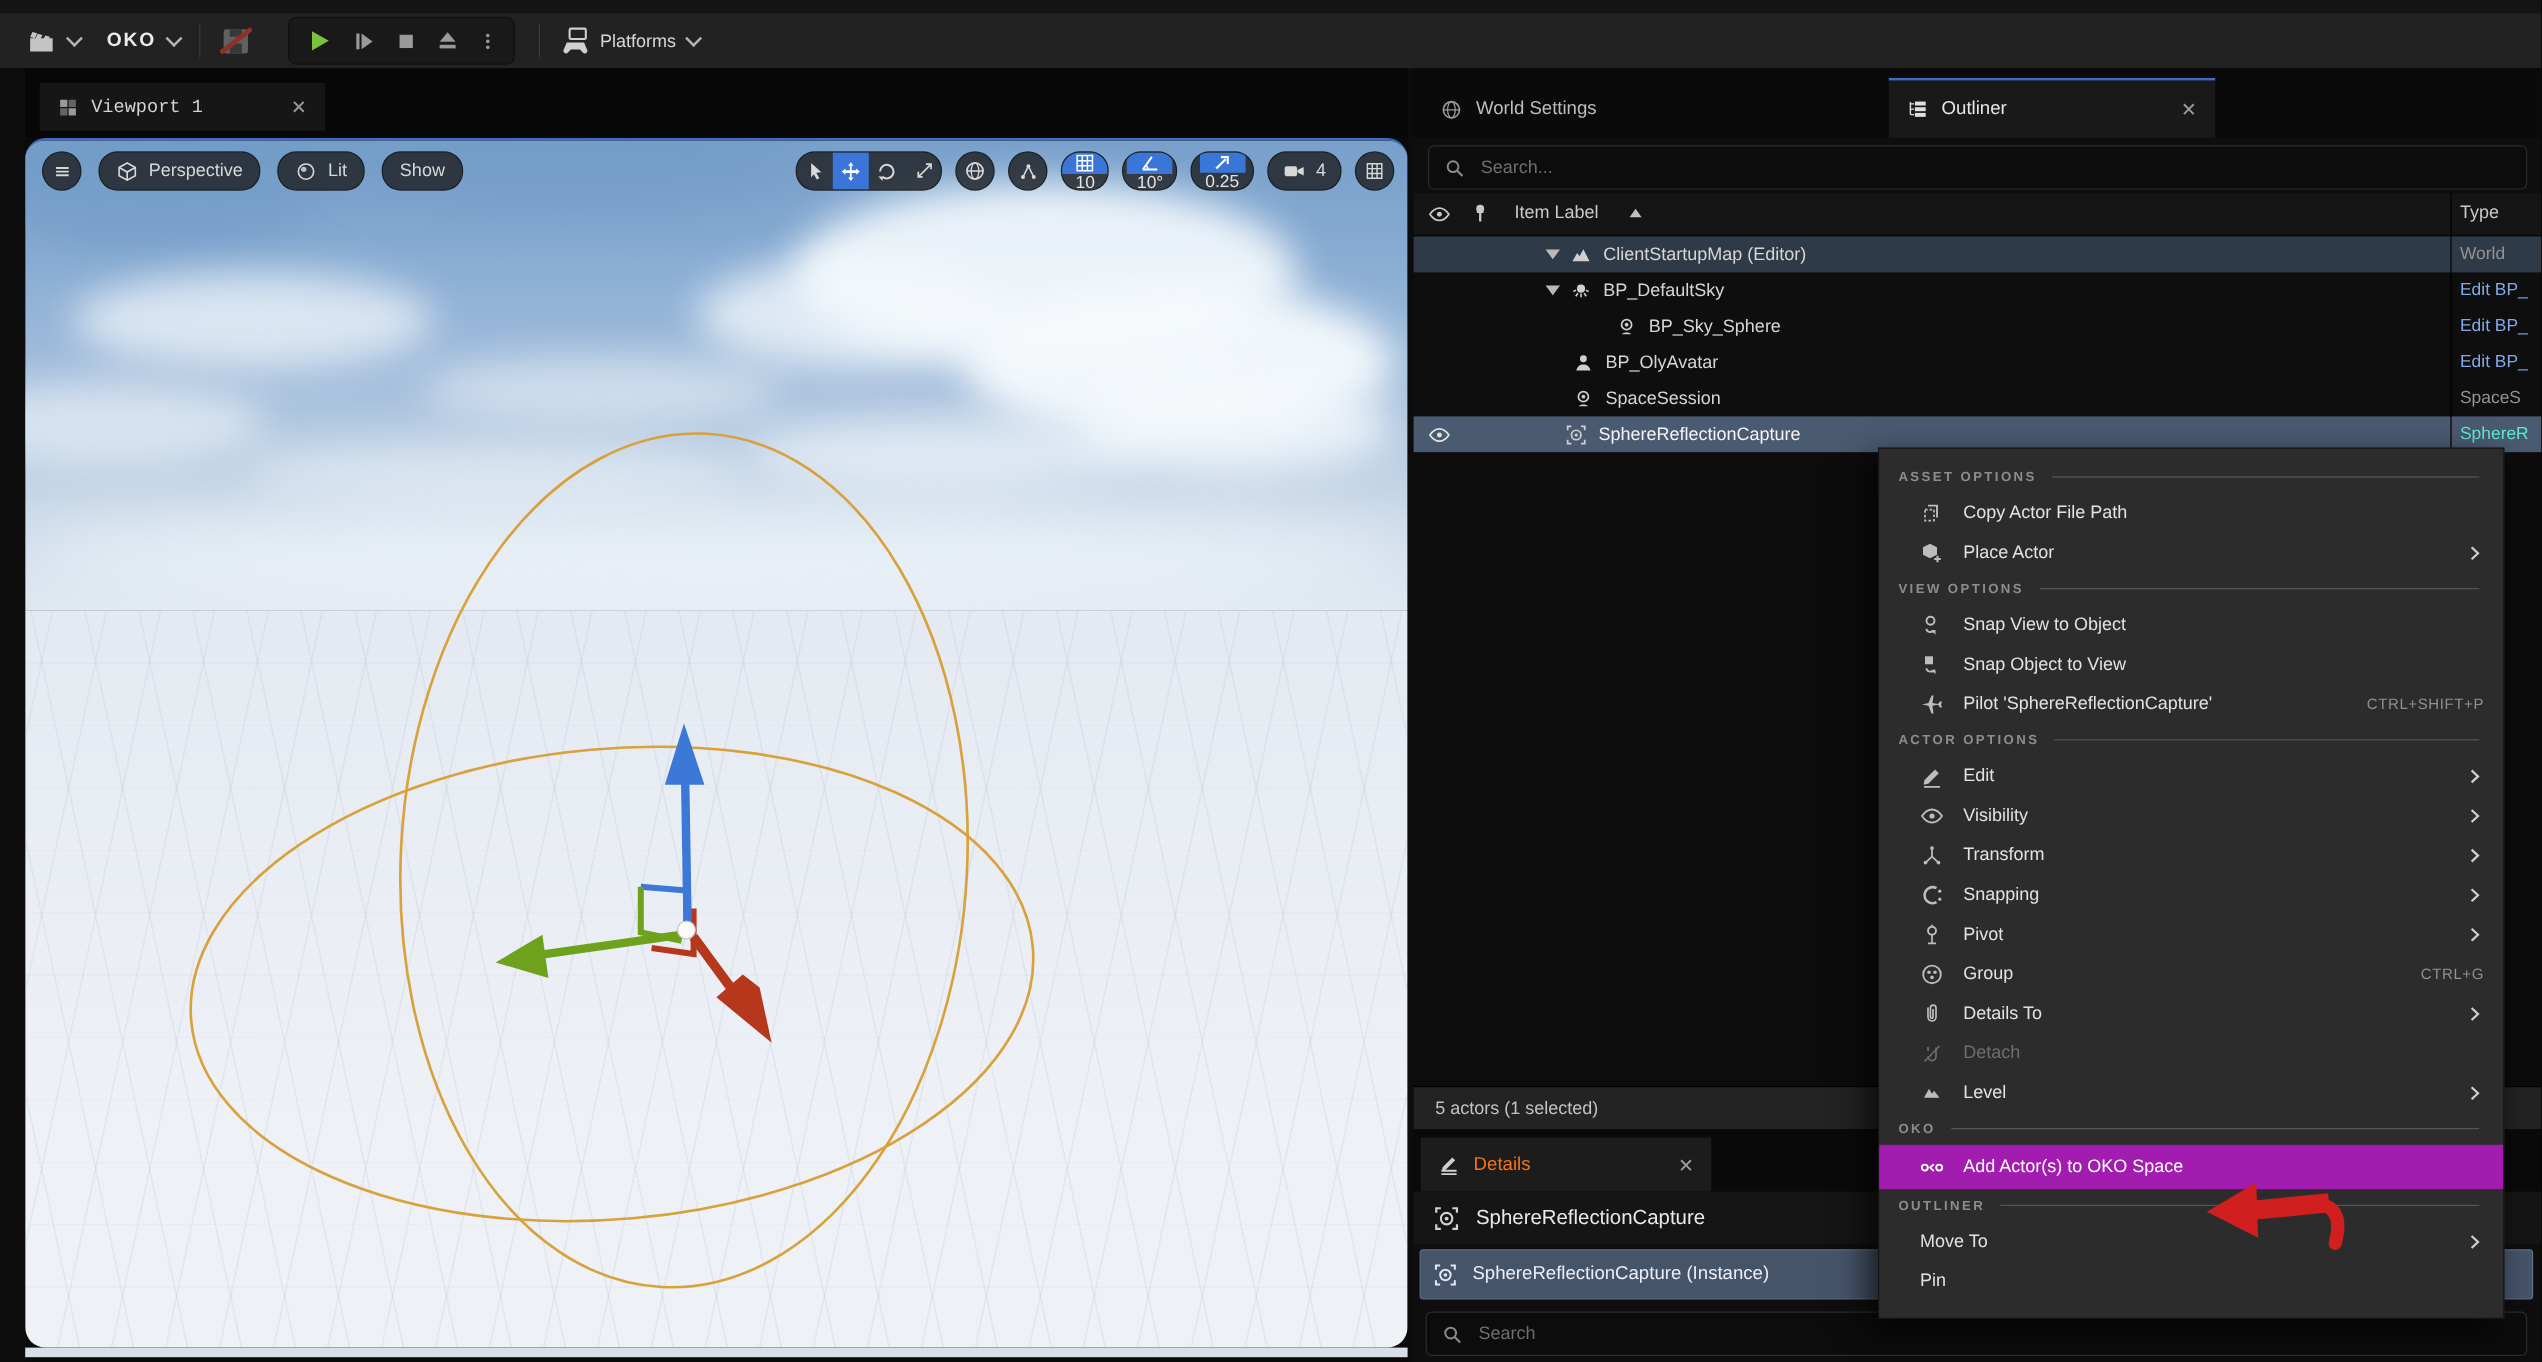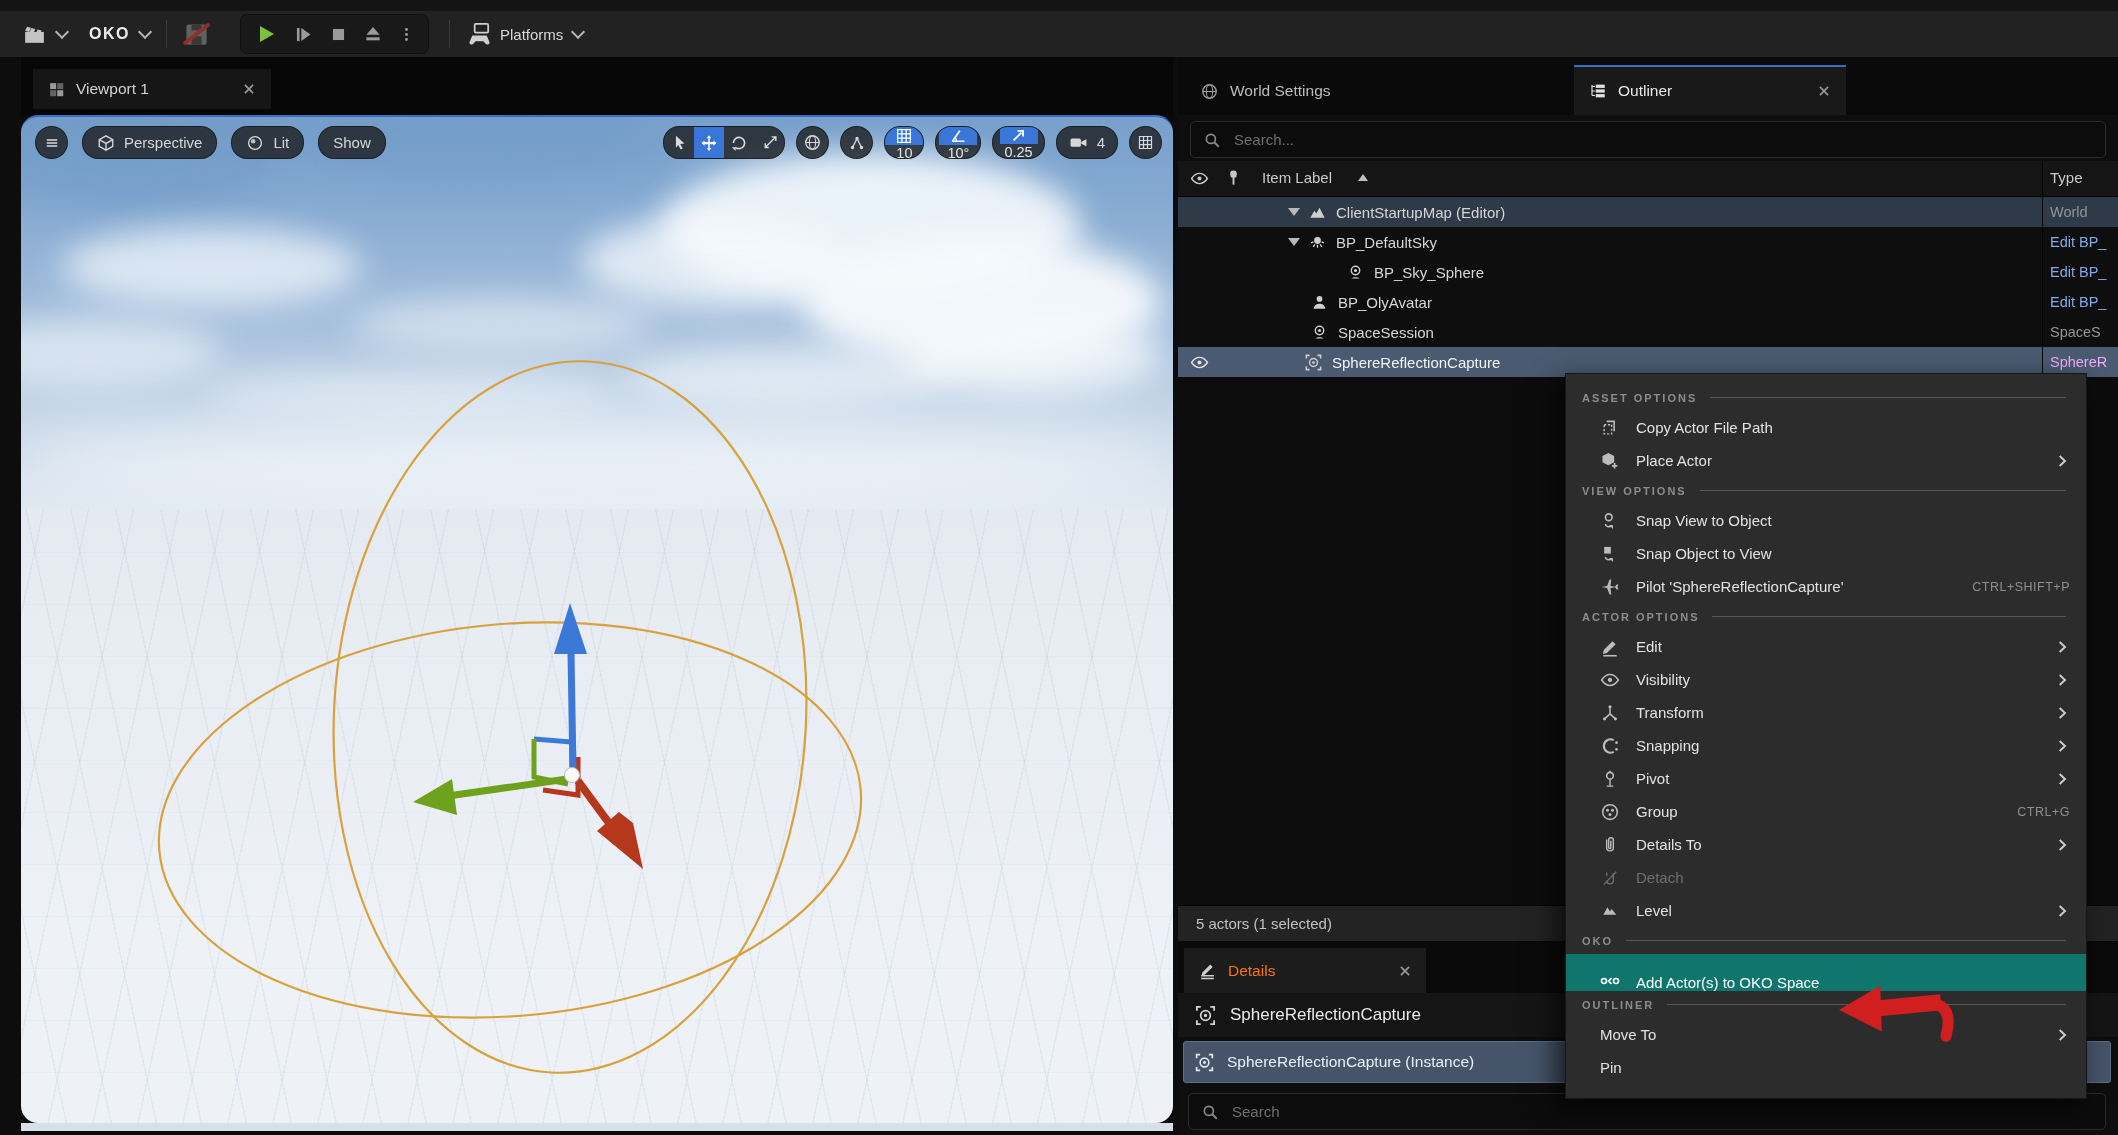--- a/index.html
+++ b/index.html
@@ -22,21 +22,21 @@
         transform:rotate(-38deg);border-radius:2px;}
   .playgroup{display:flex;align-items:center;gap:15px;background:#191919;border:1px solid #101010;
         border-radius:7px;height:38px;padding:0 13px;margin:0 4px;}
   .pbtn{display:flex;align-items:center;justify-content:center;color:#9a9a9a;cursor:pointer;}
   .platforms-label{font-size:15px;color:#d8d8d8;}
   
   .left-strip{position:absolute;left:0;top:57px;width:21px;height:1078px;background:#0d0d0d;}
   .viewport-panel{position:absolute;left:21px;top:57px;width:1152px;height:1078px;background:#0a0a0a;}
   .vp-tabbar{position:absolute;left:0;top:0;width:100%;height:58px;background:#070707;}
   .vp-tab{position:absolute;left:12px;top:12px;height:40px;width:238px;background:#161616;display:flex;
-        align-items:center;gap:11px;padding:0 15px;box-sizing:border-box;font-size:15.5px;color:#d2d2d2;}
+        align-items:center;gap:11px;padding:0 15px;box-sizing:border-box;font-size:15.5px;color:#d2d2d2;font-family:Liberation Mono, monospace;}
   .tabx{margin-left:auto;color:#9a9a9a;width:14px;height:14px;cursor:pointer;}
   .vp-canvas{position:absolute;left:0;top:58px;width:1152px;height:1008px;border-top:2px solid #3c6cc3;
         overflow:hidden;box-sizing:border-box;border-radius:17px;}
   .sky{position:absolute;left:0;top:0;width:100%;height:392px;
        background:linear-gradient(180deg,#78a0cb 0%,#86aad2 22%,#a5bfdc 52%,#c9d8e8 78%,#e0e8f1 100%);}
   .ground{position:absolute;left:0;top:392px;width:100%;height:616px;
        background:linear-gradient(180deg,#e5eaf2,#eef1f6 70%);}
   .ground .grid{position:absolute;inset:0;opacity:.8;background-image:
        repeating-linear-gradient(78deg, rgba(167,184,209,.20) 0 1.5px, transparent 1.5px 44px),
        repeating-linear-gradient(-78deg, rgba(167,184,209,.20) 0 1.5px, transparent 1.5px 44px),
@@ -113,21 +113,21 @@
   .csec .rule{flex:1;height:1px;background:#565656;}
   .citem{height:33px;display:flex;align-items:center;padding:0 16px 0 34px;color:#e2e2e2;
         font-size:15px;cursor:pointer;}
   .cic{width:20px;height:20px;color:#bcbcbc;margin-right:16px;flex:none;}
   .clabel{white-space:nowrap;}
   .csp{flex:1;}
   .shortcut{font-size:12.5px;color:#8f8f8f;letter-spacing:.5px;}
   .subarr{width:16px;height:16px;color:#cfcfcf;}
   .citem.disabled{color:#6e6e6e;cursor:default;}
   .citem.disabled .cic{color:#6e6e6e;}
-  .citem.hl{background:#0f766e;color:#fff;height:37px;align-items:flex-end;}
+  .citem.hl{background:#a21caf;color:#fff;height:37px;}
   .citem.hl .cic{color:#fff;}
   .red-arrow{position:absolute;left:1833px;top:974px;z-index:60;pointer-events:none;}
 </style>
 </head>
 <body>
 
 <svg width="0" height="0" style="position:absolute">
     <defs>
   <symbol id="i-eye" viewBox="0 0 24 24">
         <path d="M2 12c3-4.5 7-6.5 10-6.5s7 2 10 6.5c-3 4.5-7 6.5-10 6.5S5 16.5 2 12z" fill="none" stroke="currentColor" stroke-width="1.8"></path>
@@ -625,21 +625,21 @@
         <span class="typecell"><span>SpaceS</span></span>
       </div>
       <div class="orow selected">
         <svg class="roweye">
             <use href="#i-eye"></use>
           </svg>
         <svg class="oicon" style="margin-left:126px">
             <use href="#i-reflect"></use>
           </svg>
         <span class="olbl">SphereReflectionCapture</span>
-        <span class="typecell" style="color:#f0abfc"><span>SphereR</span></span>
+        <span class="typecell" style="color:#5eead4"><span>SphereR</span></span>
       </div>
     </div>
 
     <div class="rp-filler"></div>
     <div class="col-divider"></div>
 
     <div class="rp-status">
       <span>5 actors (1 selected)</span>
     </div>
 

